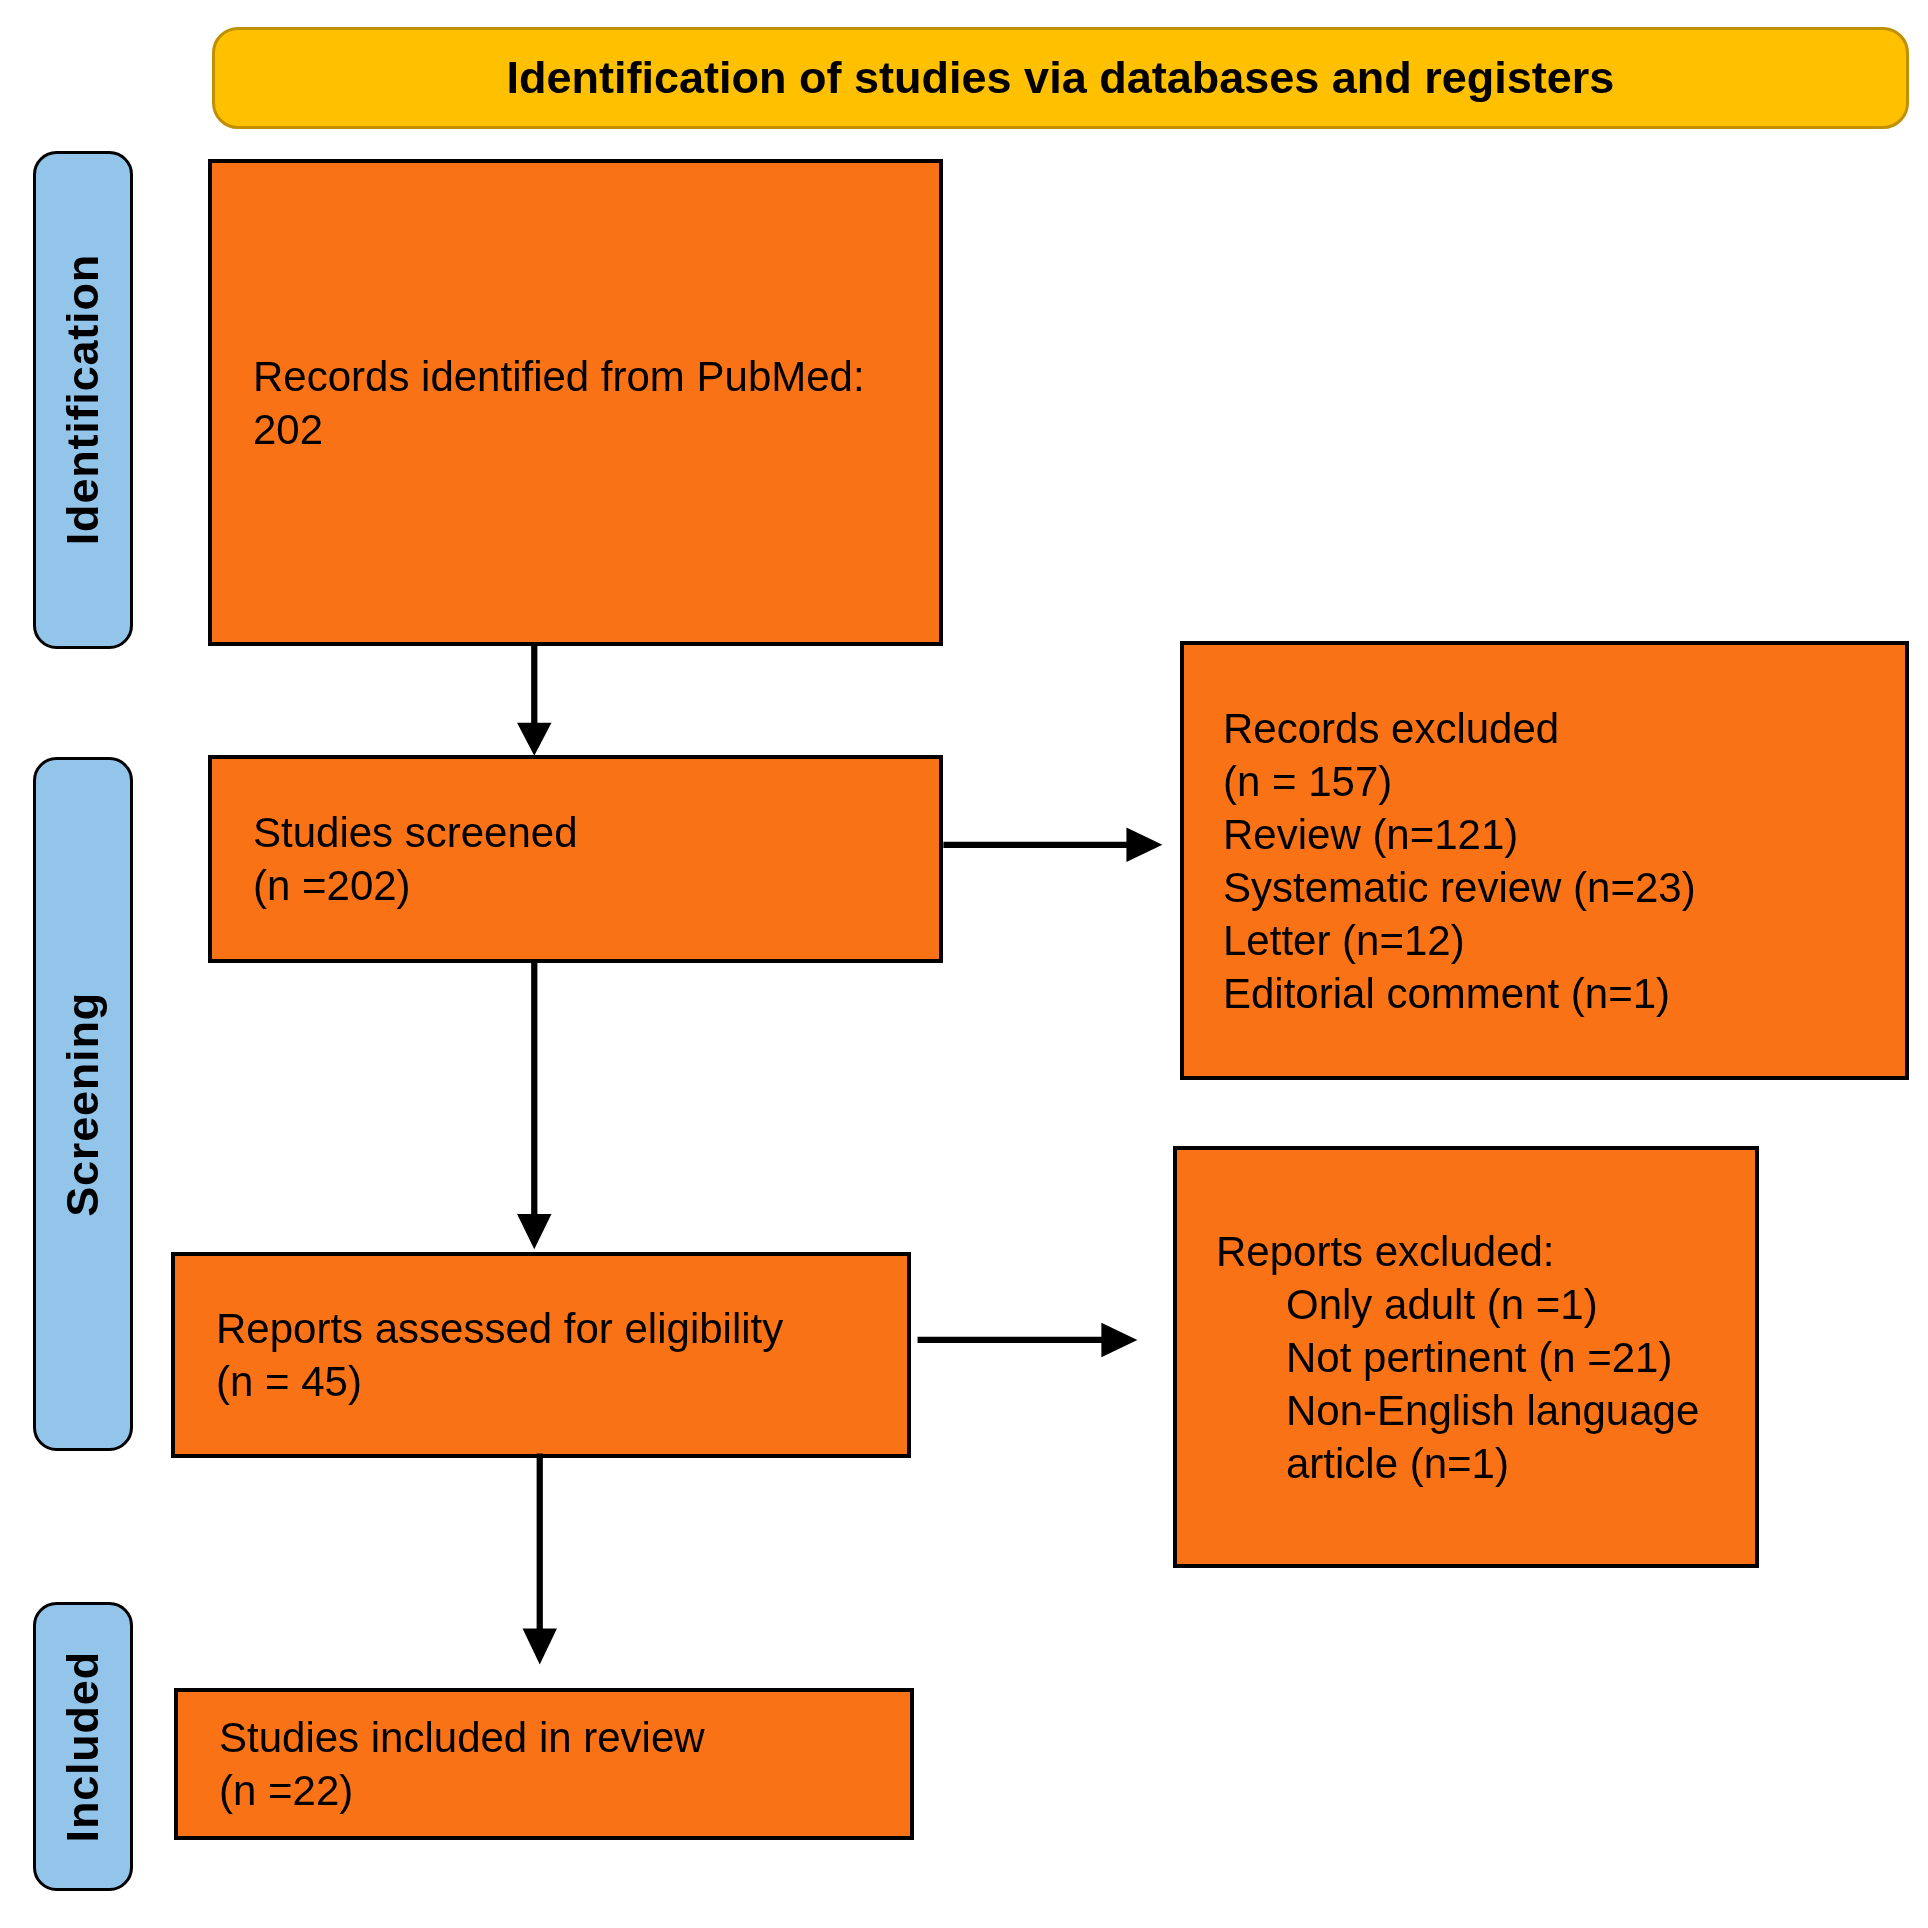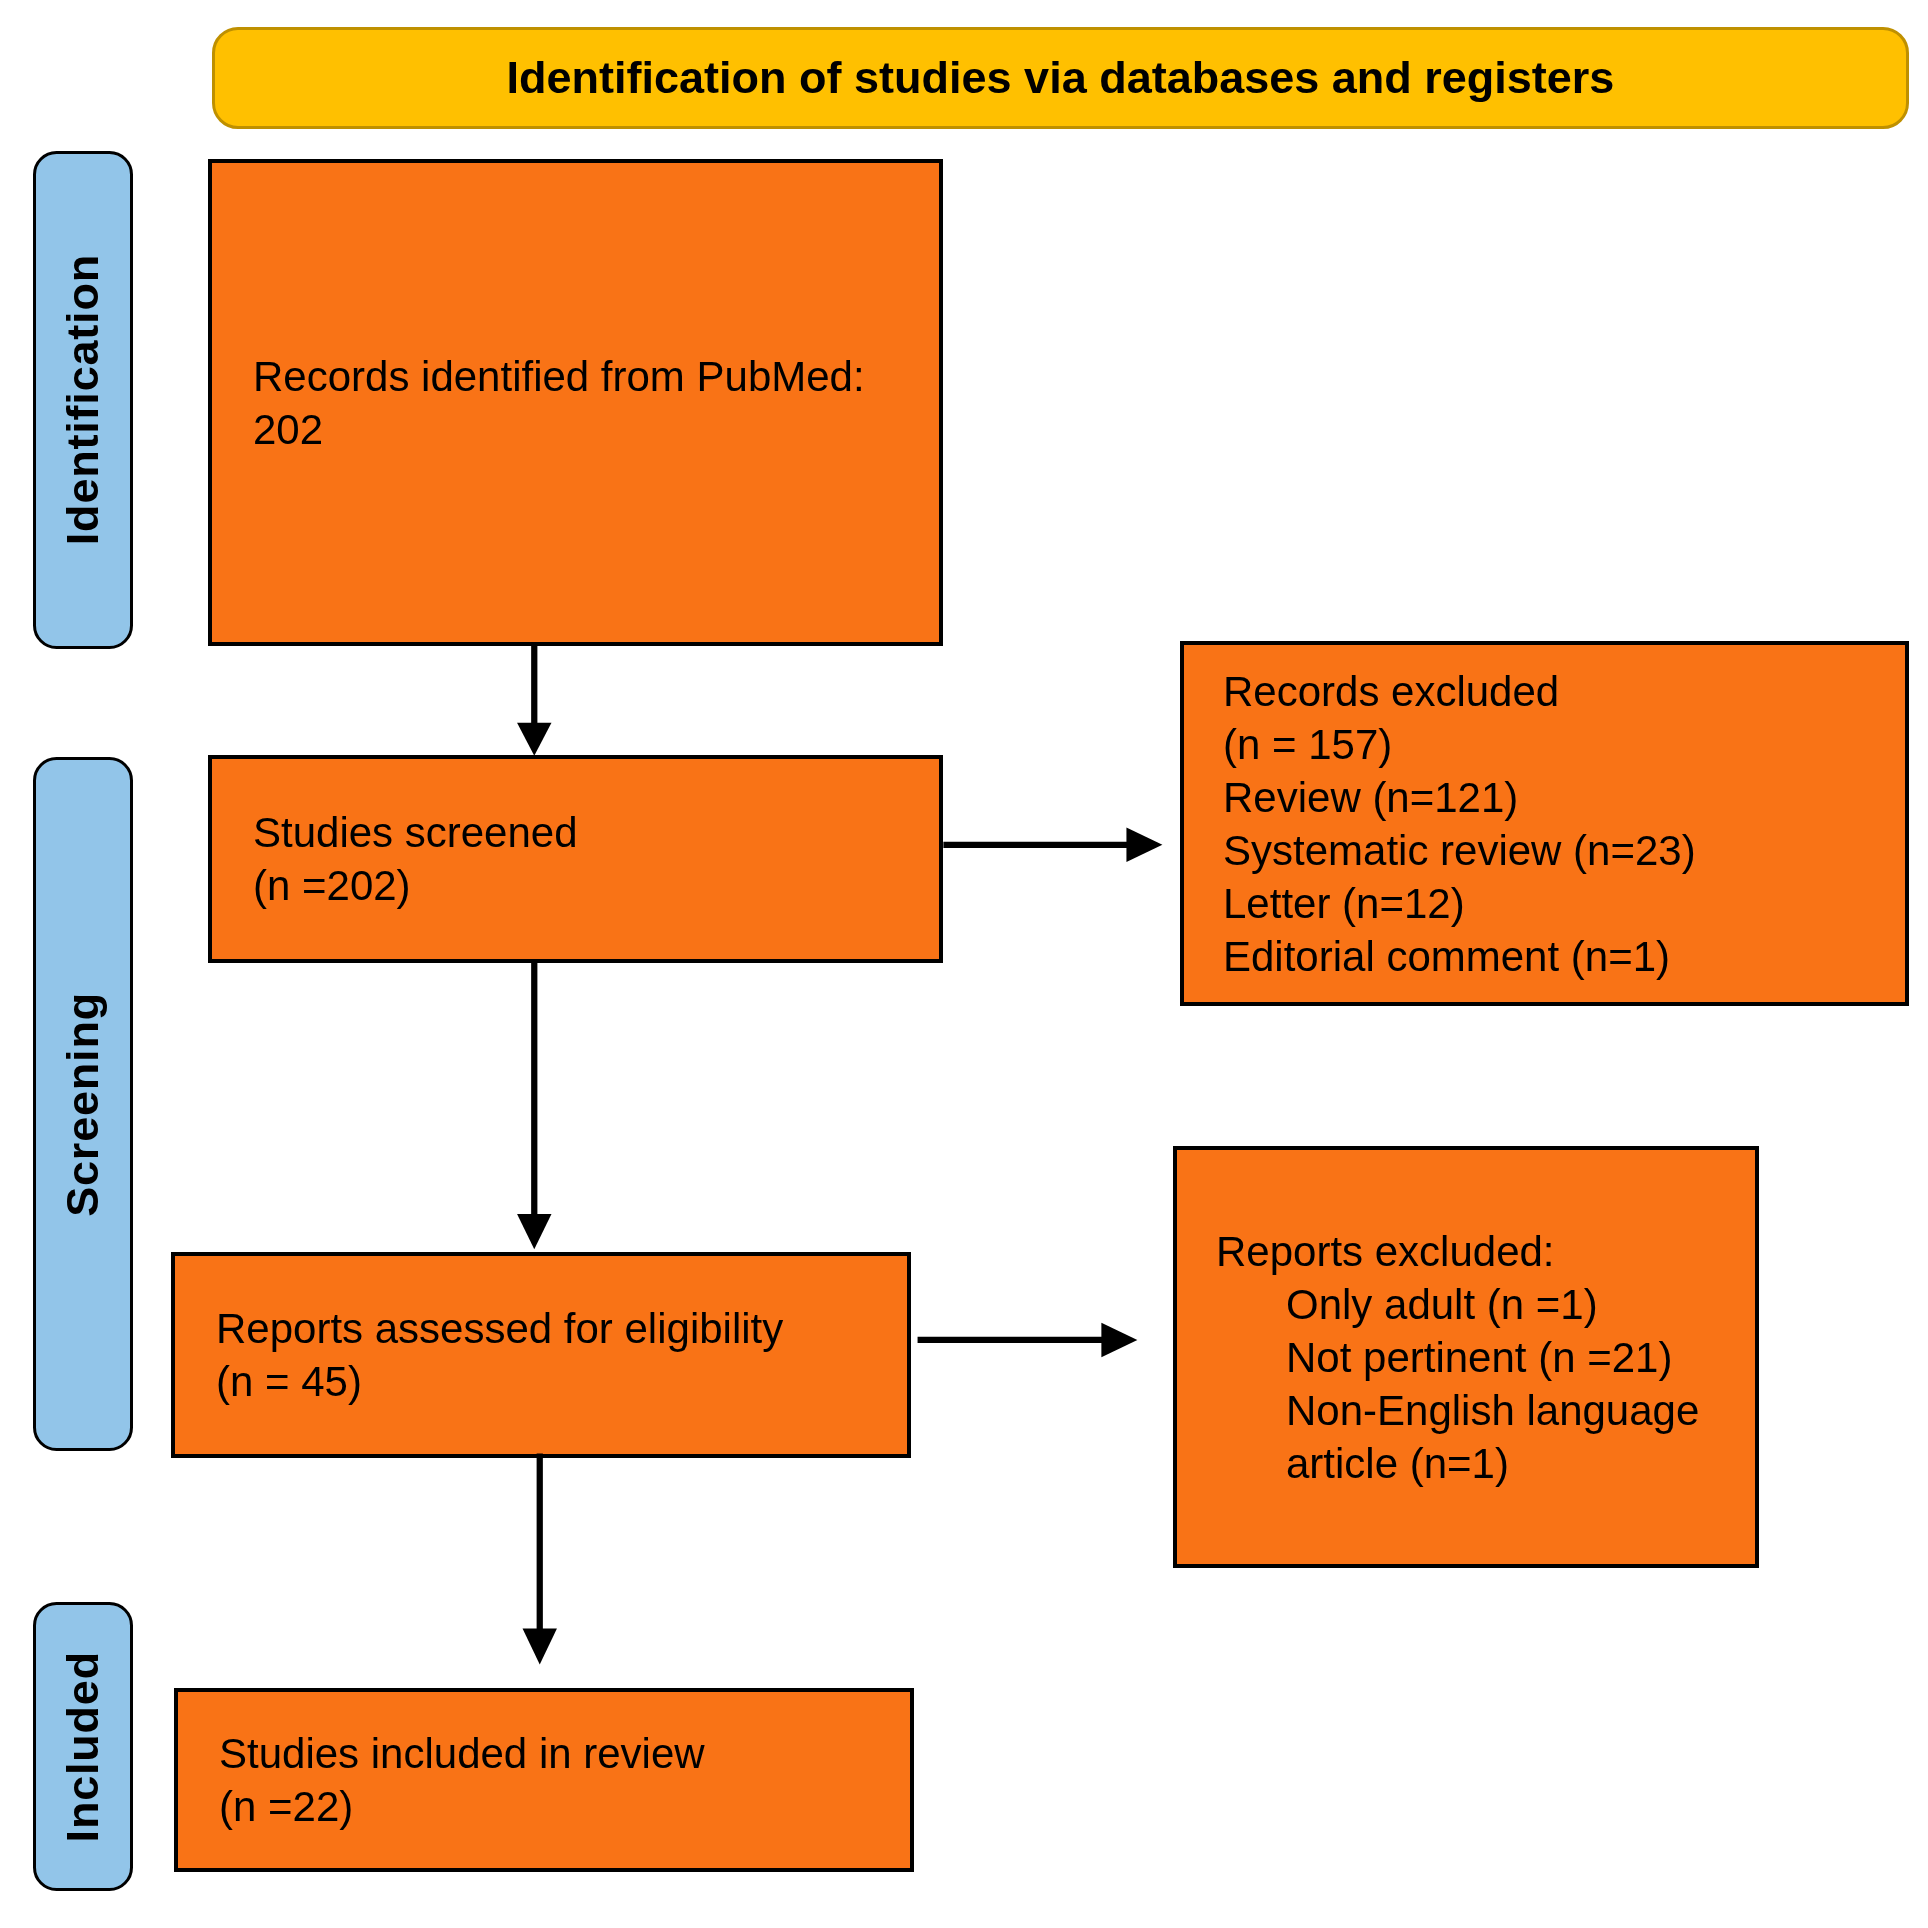--- a/index.html
+++ b/index.html
@@ -51,24 +51,24 @@
   }
   .flowbox {
     position: absolute;
     background: #f97316;
     border: 4.7px solid var(--box-border);
     display: flex; flex-direction: column; justify-content: center;
     font-size: 42px; line-height: 53px;
   }
   .box-identified        { left: 208px;  top: 159px;  width: 735px; height: 487px; padding: 7.8px 23.5px 7.8px 41px; }
   .box-screened          { left: 208px;  top: 755px;  width: 735px; height: 208px; padding: 7.8px 23.5px 7.8px 41px; }
-  .box-records-excluded  { left: 1180px; top: 641px;  width: 729px; height: 365px; padding: 7.8px 19.6px 7.8px 39px; }
+  .box-records-excluded  { left: 1180px; top: 641px;  width: 729px; height: 439px; padding: 7.8px 19.6px 7.8px 39px; }
   .box-assessed          { left: 171px;  top: 1252px; width: 740px; height: 206px; padding: 7.8px 15.6px 7.8px 41px; }
   .box-reports-excluded  { left: 1173px; top: 1146px; width: 586px; height: 422px; padding: 7.8px 19.6px 7.8px 39px; }
-  .box-included          { left: 174px;  top: 1688px; width: 740px; height: 184px; padding: 7.8px 23.5px 7.8px 41px; }
+  .box-included          { left: 174px;  top: 1688px; width: 740px; height: 152px; padding: 7.8px 23.5px 7.8px 41px; }
   .flowbox .indent { margin-left: 70px; }
   svg.arrows {
     position: absolute; left: 0; top: 0;
     width: 1929px; height: 1929px;
     pointer-events: none;
   }
   svg.arrows line { stroke: #000; stroke-width: 8px; }
   svg.arrows polygon { fill: #000; }
 </style>
 </head>

